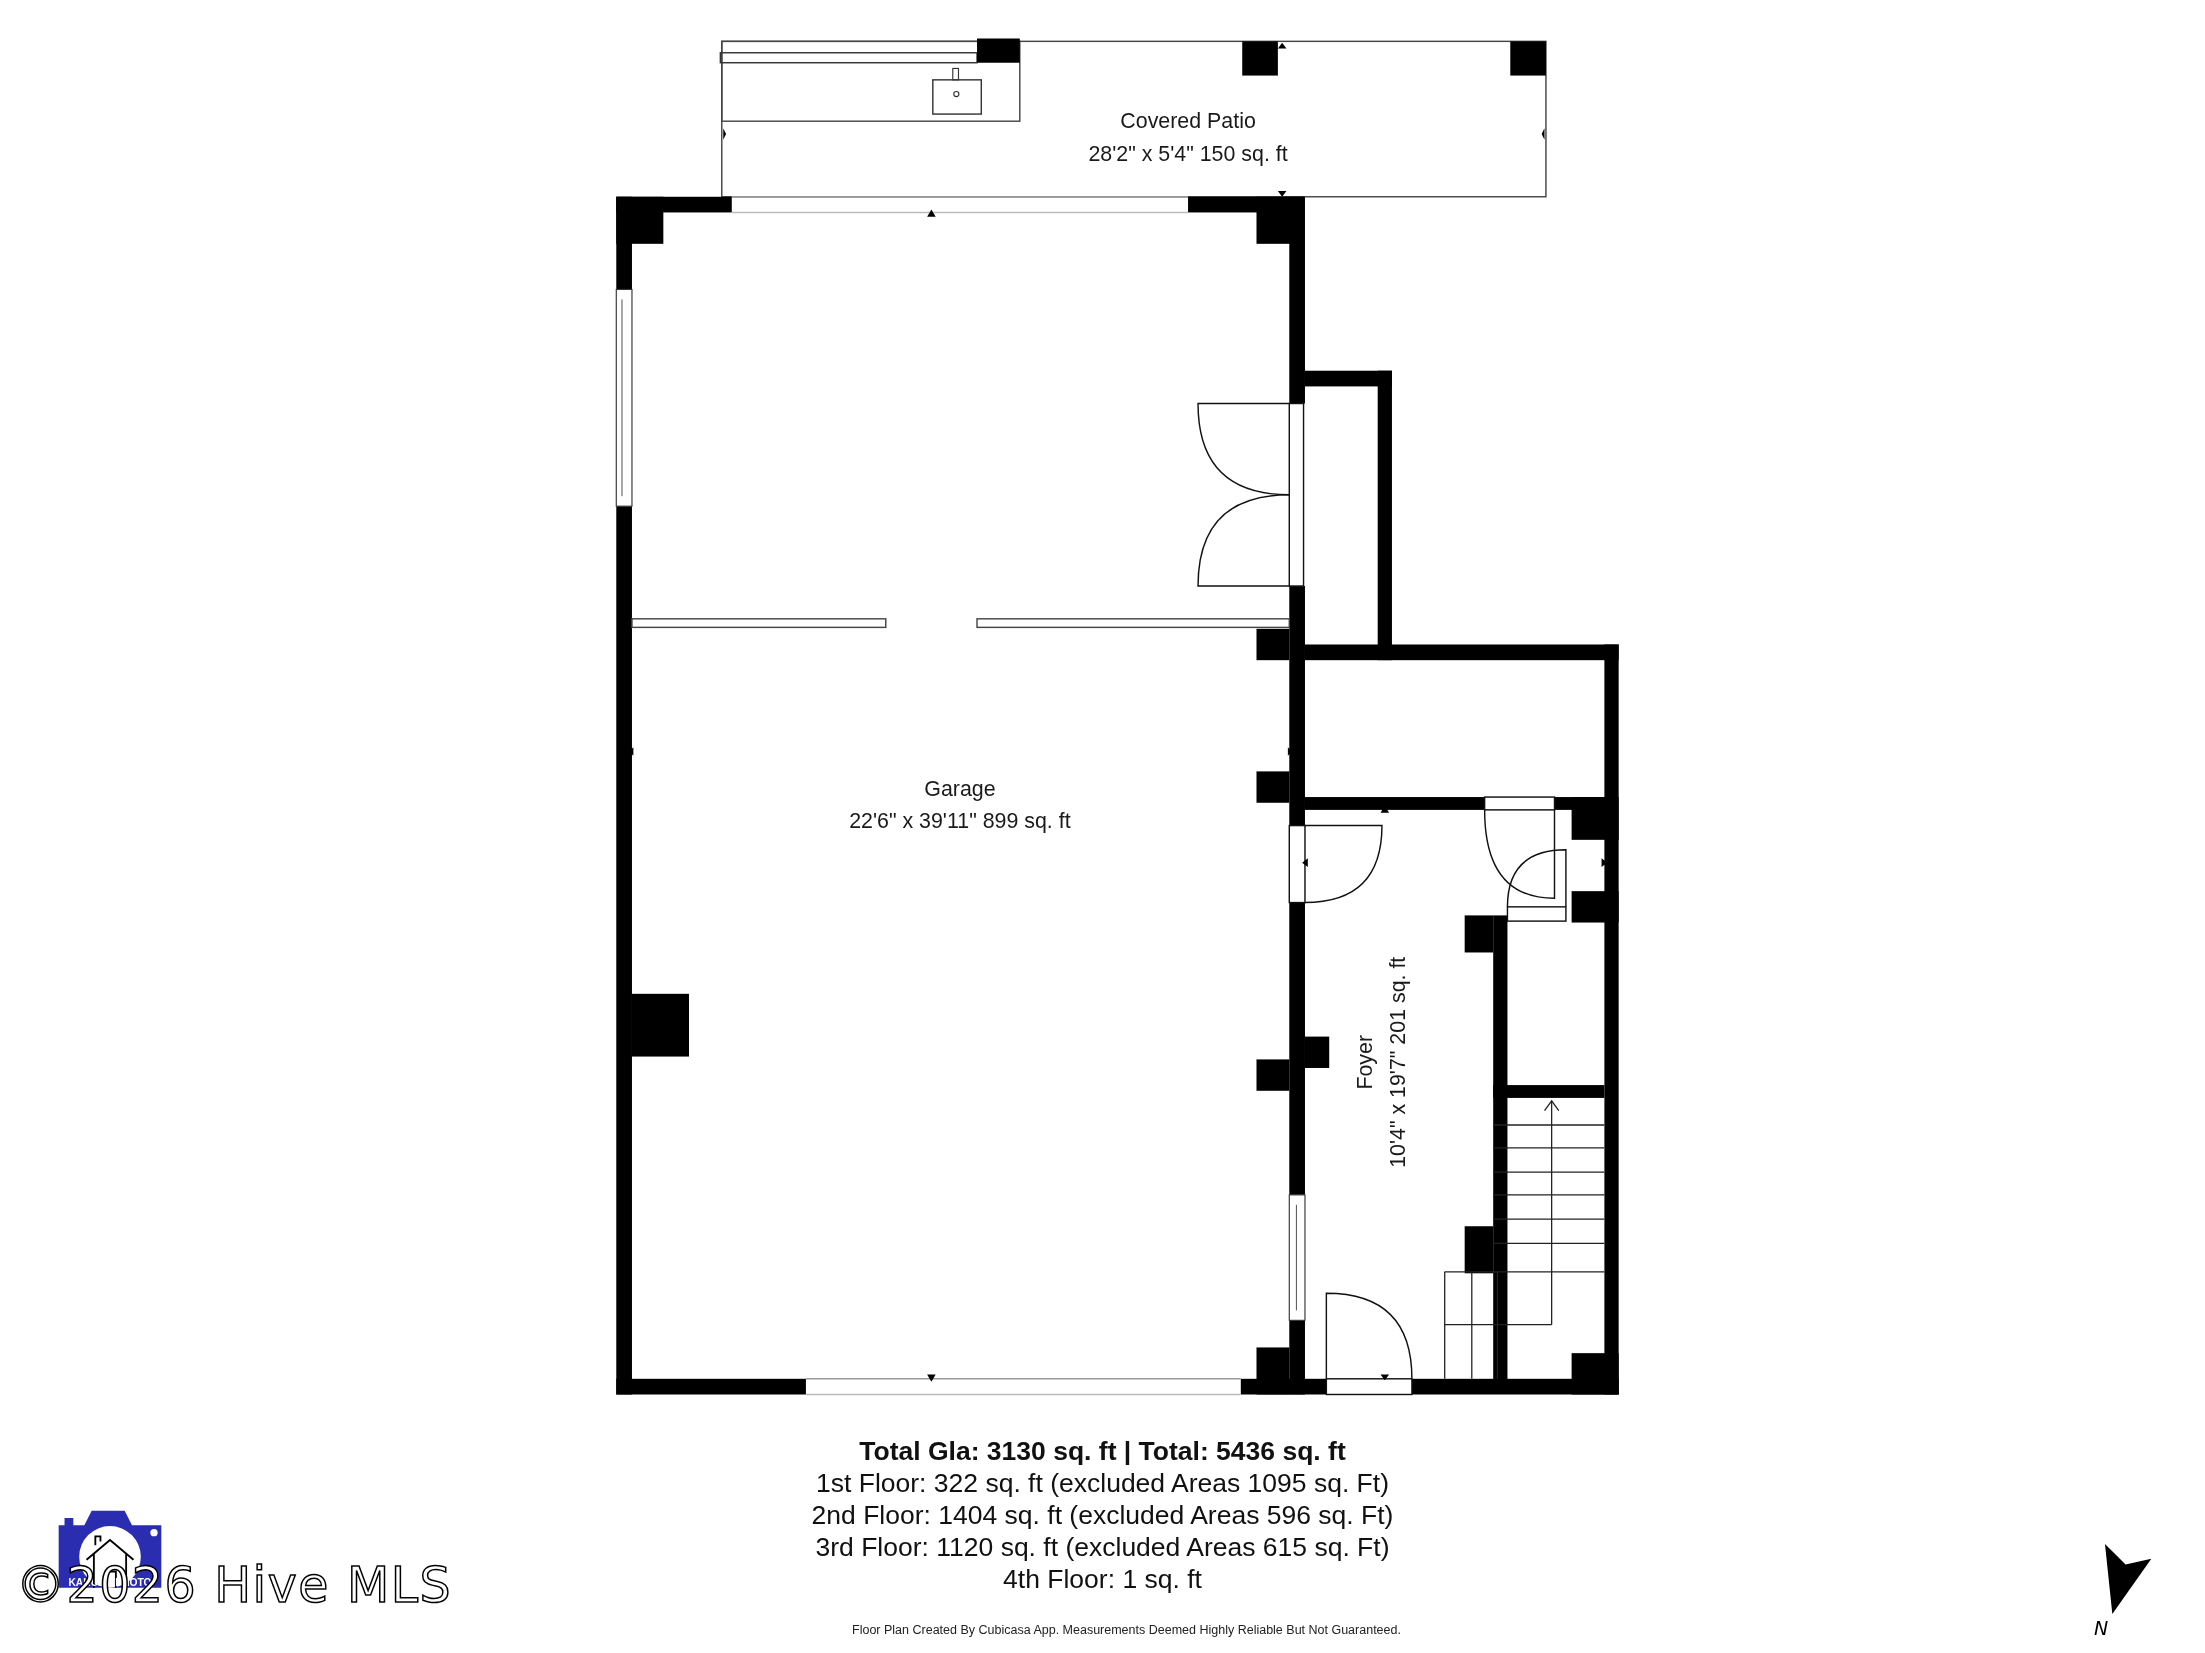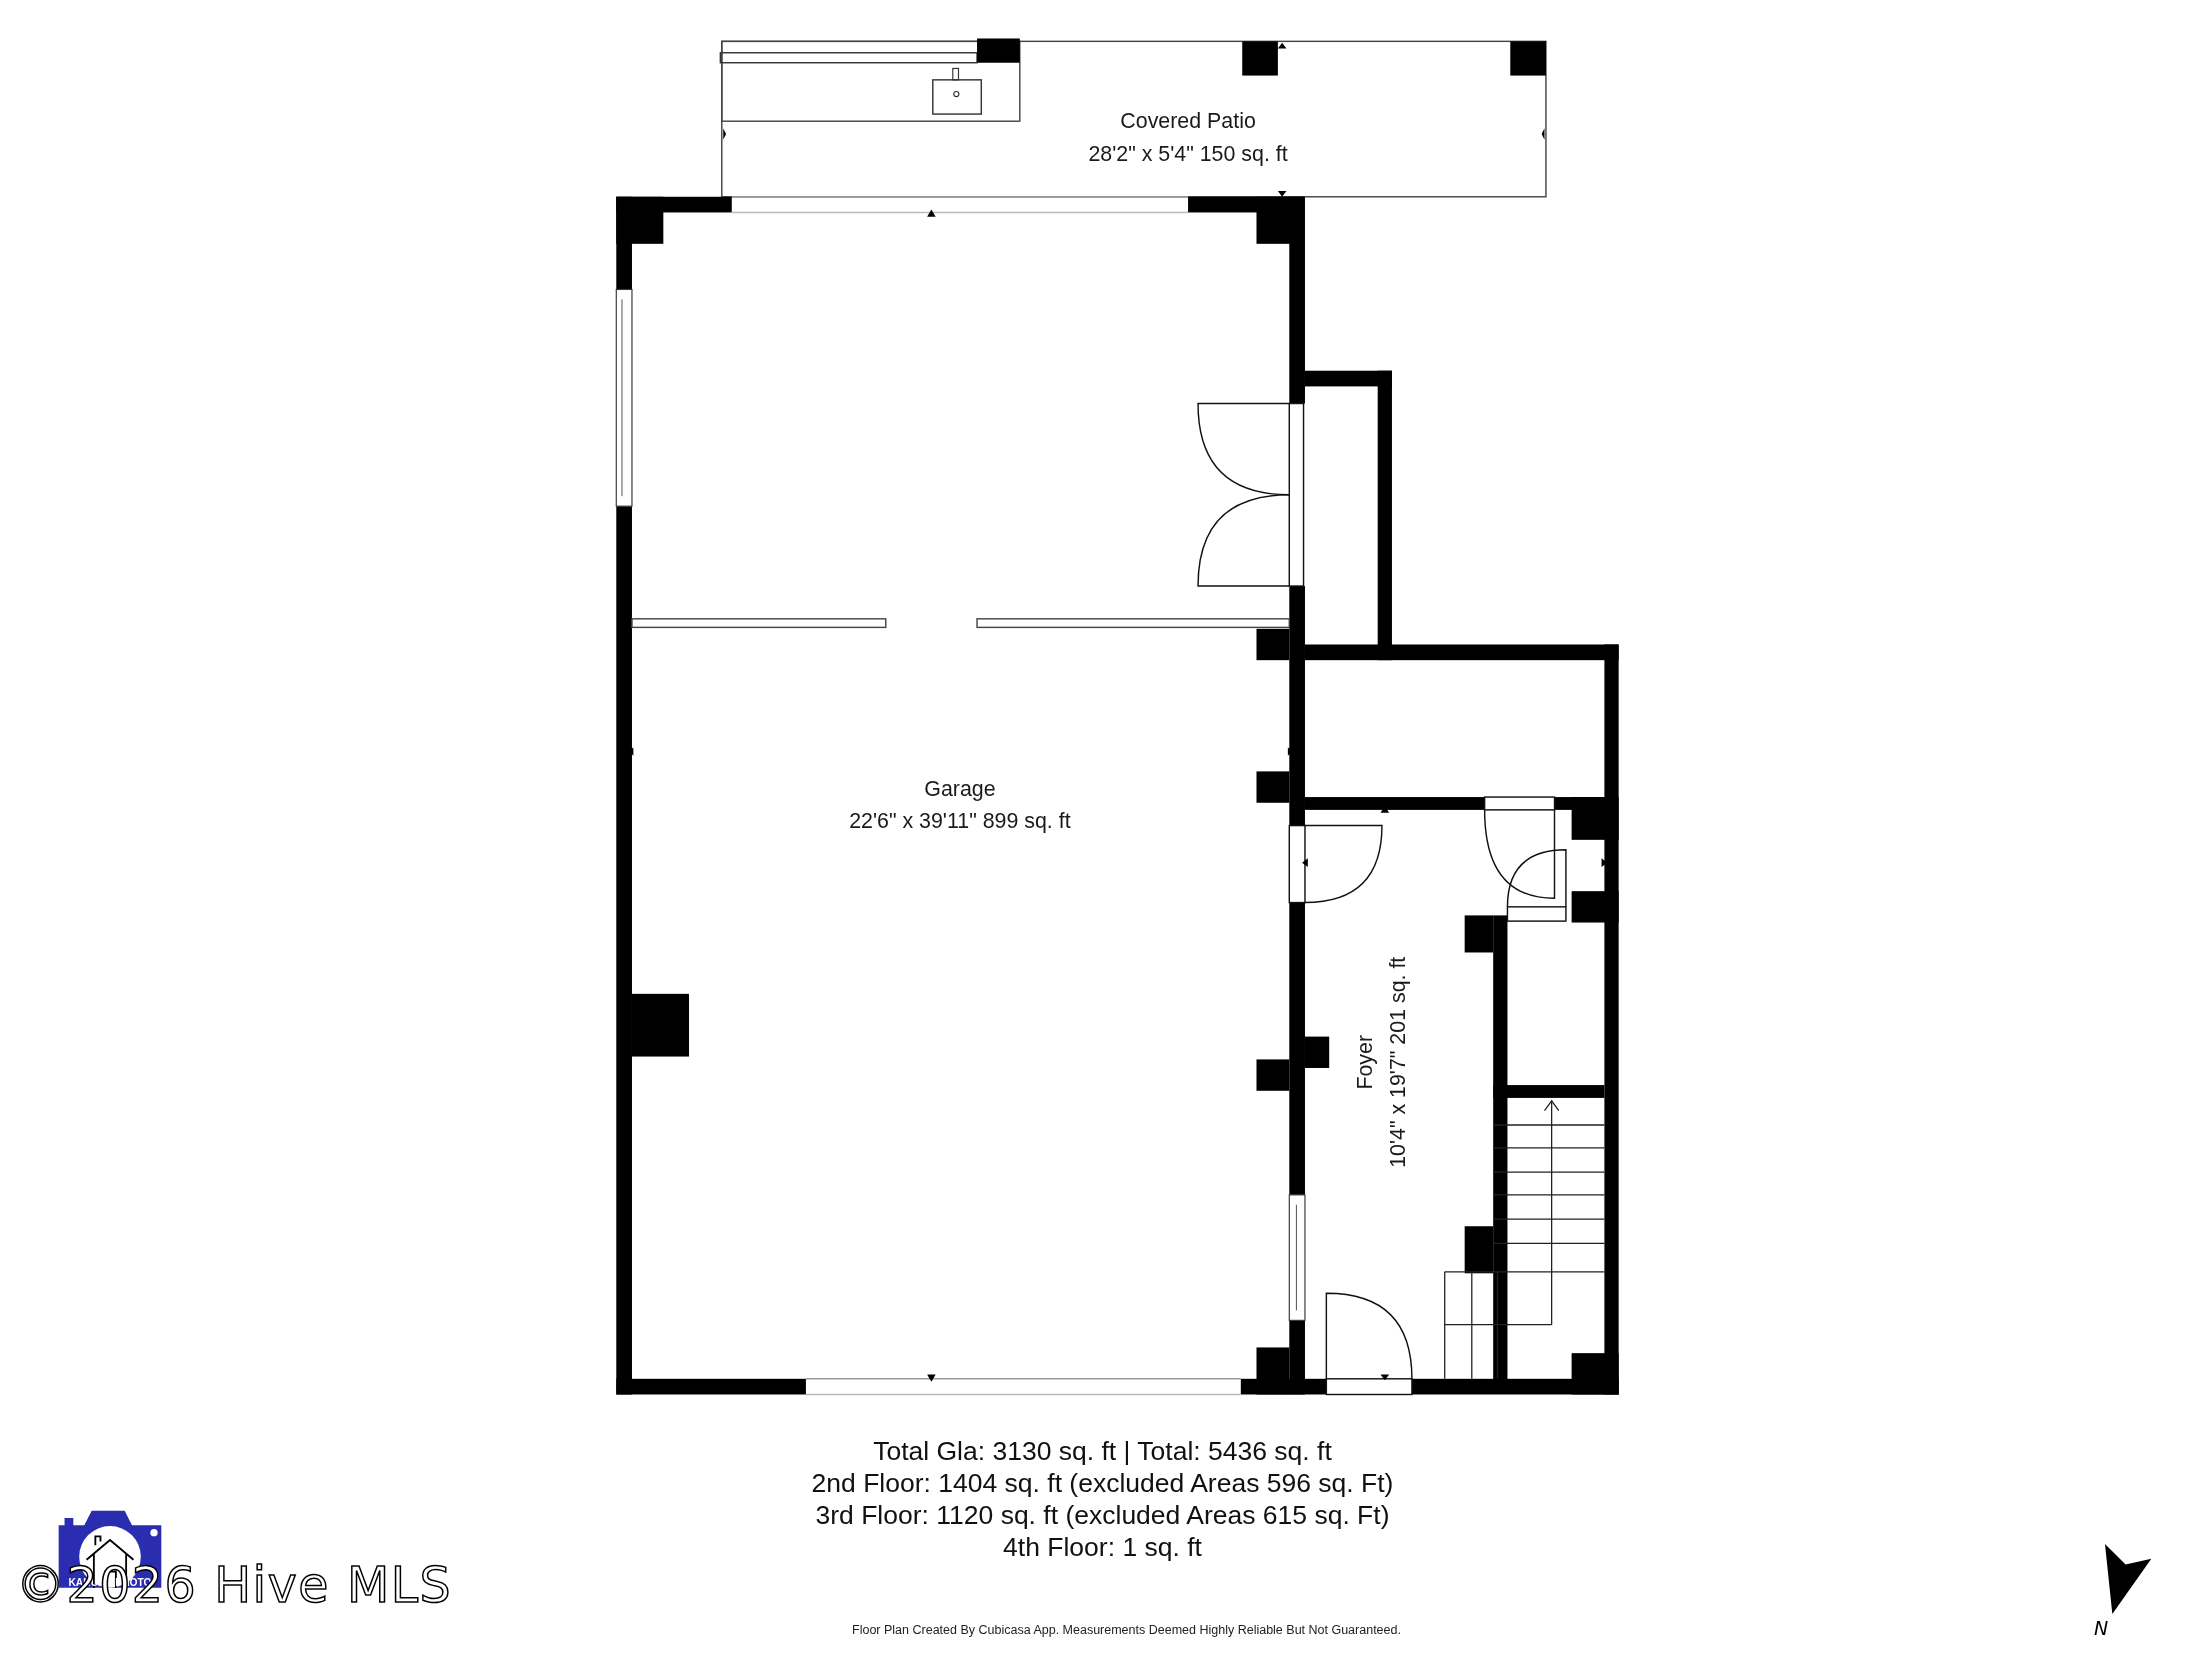--- a/index.html
+++ b/index.html
@@ -1,21 +1,21 @@
 <!DOCTYPE html>
 <html style="font-size:11.8px"><head>
 <meta charset="utf-8">
 <style>
   html, body { margin: 0; padding: 0; background: #ffffff; }
   body { width: 2205px; height: 1654px; position: relative; overflow: hidden; font-family: "Liberation Sans", "DejaVu Sans", sans-serif; }
   #plan { position: absolute; left: 0; top: 0; width: 2205px; height: 1654px; }
   .room-label { font-family: "Liberation Sans", "DejaVu Sans", sans-serif; fill: #1a1a1a; font-size: 15px; }
   .summary { position: absolute; left: 0; width: 2205px; top: 1435px; text-align: center; color: #111; }
   .summary .line { font-family: "Liberation Sans", "DejaVu Sans", sans-serif; font-size: 26.5px; line-height: 32px; white-space: nowrap; }
-  .summary .total { font-weight: normal; text-align: center; }
+  .summary .total { font-weight: bold; text-align: center; }
   .disclaimer { position: absolute; left: 0; width: 2205px; top: 1623px; text-align: center; font-size: 12.5px; color: #222; font-family: "Liberation Sans", "DejaVu Sans", sans-serif; margin-left: 24px; }
   .watermark { position: absolute; left: 16px; top: 1557px; font-family: "DejaVu Sans", sans-serif; font-size: 49px; letter-spacing: 1.5px; color: #fff; -webkit-text-stroke: 1.5px #000; white-space: nowrap; }
   .logo { position: absolute; left: 51px; top: 1507px; width: 118px; height: 88px; }
   .north { position: absolute; left: 2102px; top: 1544px; width: 81px; height: 103px; }
   .north-label { position: absolute; left: 2094px; top: 1617px; font-size: 19px; font-style: italic; color: #000; font-family: "DejaVu Sans", sans-serif; }
 </style>
 </head>
 <body>
 
 <svg id="plan" viewBox="0 0 1546 1160" xmlns="http://www.w3.org/2000/svg">
@@ -142,20 +142,21 @@
   </g>
 
   <text class="room-label" x="673" y="558" text-anchor="middle">Garage</text>
   <text class="room-label" x="673" y="581" text-anchor="middle">22'6" x 39'11" 899 sq. ft</text>
   <text class="room-label" transform="translate(962 745) rotate(-90)" text-anchor="middle">Foyer</text>
   <text class="room-label" transform="translate(985 745) rotate(-90)" text-anchor="middle">10'4" x 19'7" 201 sq. ft</text>
 </svg>
 
 <div class="summary">
   <div class="line total">Total Gla: 3130 sq. ft | Total: 5436 sq. ft</div>
+  <div class="line">1st Floor: 322 sq. ft (excluded Areas 1095 sq. Ft)</div>
   <div class="line">2nd Floor: 1404 sq. ft (excluded Areas 596 sq. Ft)</div>
   <div class="line">3rd Floor: 1120 sq. ft (excluded Areas 615 sq. Ft)</div>
   <div class="line">4th Floor: 1 sq. ft</div>
 </div>
 
 <div class="disclaimer">Floor Plan Created By Cubicasa App. Measurements Deemed Highly Reliable But Not Guaranteed.</div>
 
 <svg class="logo" viewBox="0 0 160 120" xmlns="http://www.w3.org/2000/svg">
   <path d="M10,25 L10,110 L150,110 L150,25 L110,25 L100,5 L55,5 L45,25 L30,25 L30,15 L18,15 L18,25 Z" fill="#2b2db0"></path>
   <circle cx="80" cy="68" r="42" fill="#fff"></circle>

